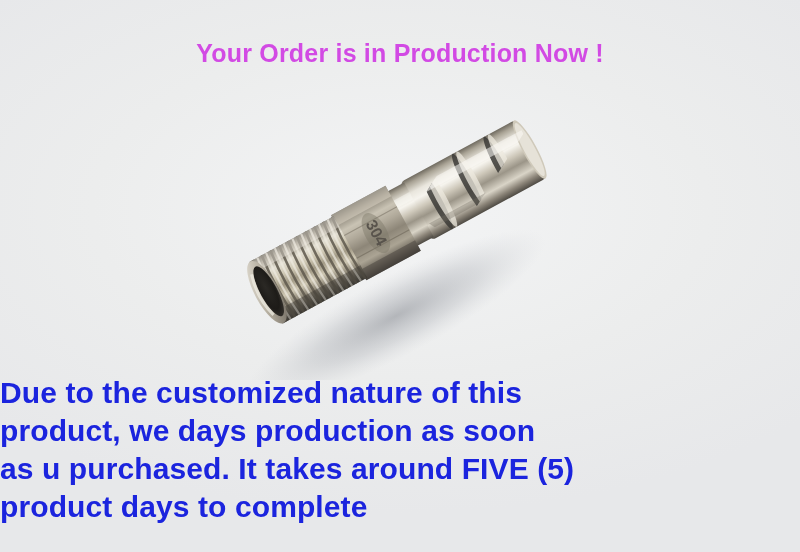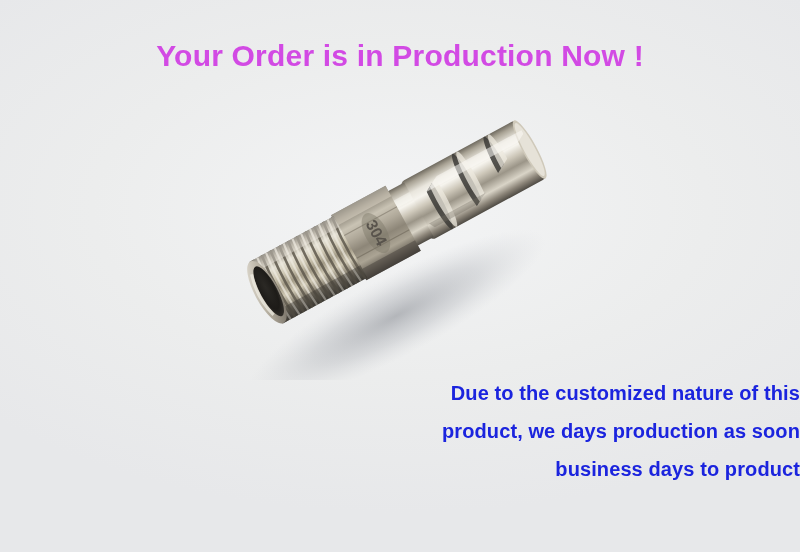--- a/index.html
+++ b/index.html
@@ -24,21 +24,21 @@
       radial-gradient(ellipse 70% 55% at 50% 38%, #f3f4f5 0%, #eceded 55%, #e7e8ea 100%);
   }
 
   
   #headline {
     position: absolute;
     left: 0;
     top: 38px;
     width: 800px;
     text-align: center;
-    font-size: 30px;
+    font-size: 25px;
     font-weight: bold;
     letter-spacing: 0.2px;
     color: #d24ae4;
     white-space: nowrap;
     line-height: 1.2;
   }
 
   
   #photo {
     position: absolute;
@@ -48,23 +48,23 @@
     height: 260px;
   }
   #photo svg { display: block; width: 100%; height: 100%; }
 
   
   #body-copy {
     position: absolute;
     left: 0;
     top: 374px;
     width: 800px;
-    text-align: right;
+    text-align: left;
     color: #1b24de;
-    font-size: 20px;
+    font-size: 30px;
     font-weight: bold;
     line-height: 38px;
     letter-spacing: 0.1px;
   }
   #body-copy .ln { display: block; white-space: nowrap; }
 </style>
 </head>
 <body>
 
 <div id="page">
@@ -224,16 +224,17 @@
           <path d="M54 72 q-7 23 0 46" stroke="#efece3" stroke-width="3" fill="none" opacity="0.75"></path>
         </g>
 
       </g>
     </svg>
   </div>
 
   <div id="body-copy">
     <span class="ln">Due to the customized nature of this</span>
     <span class="ln">product, we days production as soon</span>
-    <span class="ln">business days to product</span>
+    <span class="ln">as u purchased. It takes around FIVE (5)</span>
+    <span class="ln">product days to complete</span>
   </div>
 
 </div>
 
 </body></html>

